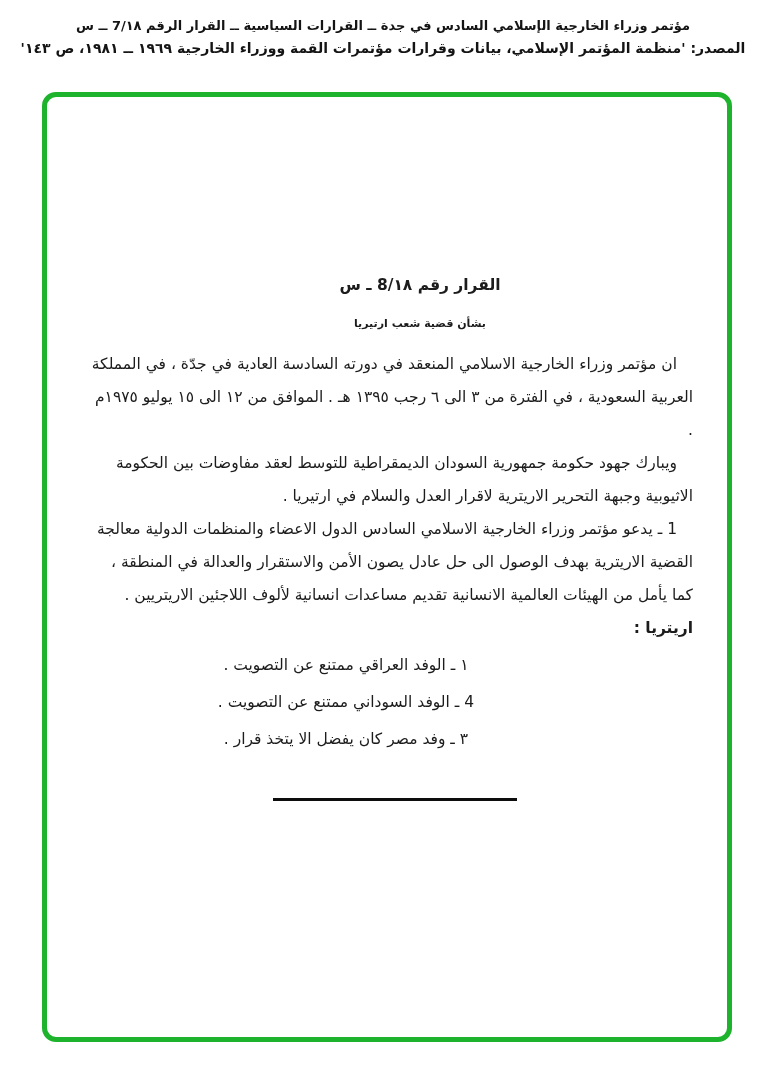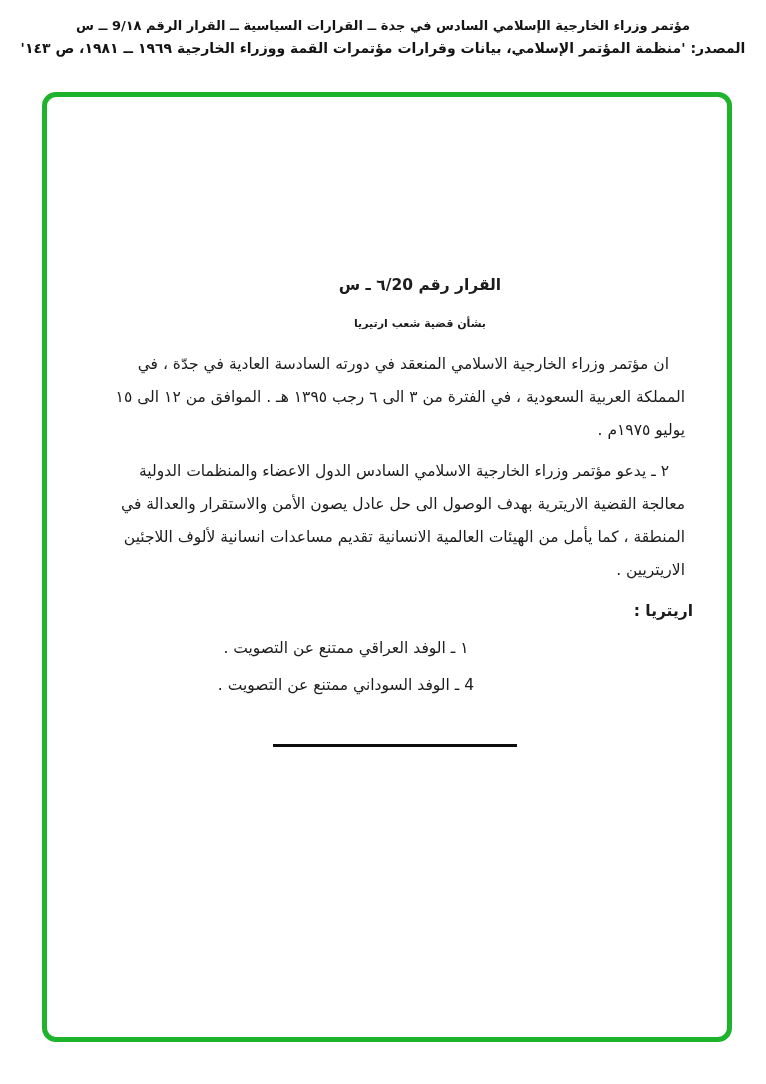--- a/index.html
+++ b/index.html
@@ -60,21 +60,21 @@
     text-align: center;
     font-weight: bold;
     position: relative;
     left: 30px;
     line-height: 20px;
   }
   .title1 { font-size: 15.5px; margin: 0 0 19px 0; }
   .title2 { font-size: 11px;   margin: 0 0 14px 0; }
 
   .body-par {
-    margin: 8px;
+    margin: 0;
     text-indent: 16px;
   }
   .body-par.first { margin-top: 12px; }
 
   .note-heading {
     font-weight: bold;
     margin: 0;
     text-align: right;
   }
   .note {
@@ -88,33 +88,35 @@
     background: #0d0d0d;
     margin: 42px auto 0 auto;
     position: relative;
     left: 5px;
   }
 </style>
 </head>
 <body>
 
 <div class="page-header">
-  <div class="line1">مؤتمر وزراء الخارجية الإسلامي السادس في جدة ــ القرارات السياسية ــ القرار الرقم 9/١٨ ــ س</div>
+  <div class="line1">مؤتمر وزراء الخارجية الإسلامي السادس في جدة ــ القرارات السياسية ــ القرار الرقم 7/١٨ ــ س</div>
   <div class="line2">المصدر: 'منظمة المؤتمر الإسلامي، بيانات وقرارات مؤتمرات القمة ووزراء الخارجية ١٩٦٩ ــ ١٩٨١، ص ١٤٣'</div>
 </div>
 
 <div class="frame" style="border-color: rgb(29, 179, 44);">
   <div class="content">
 
-    <div class="title1">القرار رقم ٦/20 ـ س</div>
+    <div class="title1">القرار رقم 8/١٨ ـ س</div>
     <div class="title2">بشأن قضية شعب ارتيريا</div>
 
     <p class="body-par first">ان مؤتمر وزراء الخارجية الاسلامي المنعقد في دورته السادسة العادية في جدّة ، في المملكة العربية السعودية ، في الفترة من ٣ الى ٦ رجب ١٣٩٥ هـ . الموافق من ١٢ الى ١٥ يوليو ١٩٧٥م .</p>
-    <p class="body-par">٢ ـ يدعو مؤتمر وزراء الخارجية الاسلامي السادس الدول الاعضاء والمنظمات الدولية معالجة القضية الاريترية بهدف الوصول الى حل عادل يصون الأمن والاستقرار والعدالة في المنطقة ، كما يأمل من الهيئات العالمية الانسانية تقديم مساعدات انسانية لألوف اللاجئين الاريتريين .</p>
+    <p class="body-par">ويبارك جهود حكومة جمهورية السودان الديمقراطية للتوسط لعقد مفاوضات بين الحكومة الاثيوبية وجبهة التحرير الاريترية لاقرار العدل والسلام في ارتيريا .</p>
+    <p class="body-par">1 ـ يدعو مؤتمر وزراء الخارجية الاسلامي السادس الدول الاعضاء والمنظمات الدولية معالجة القضية الاريترية بهدف الوصول الى حل عادل يصون الأمن والاستقرار والعدالة في المنطقة ، كما يأمل من الهيئات العالمية الانسانية تقديم مساعدات انسانية لألوف اللاجئين الاريتريين .</p>
 
     <p class="note-heading">اريتريا :</p>
     <p class="note">١ ـ الوفد العراقي ممتنع عن التصويت .</p>
     <p class="note">4 ـ الوفد السوداني ممتنع عن التصويت .</p>
+    <p class="note">٣ ـ وفد مصر كان يفضل الا يتخذ قرار .</p>
 
     <div class="divider" style="background: rgb(13, 13, 13);"></div>
 
   </div>
 </div>
 
 </body></html>

